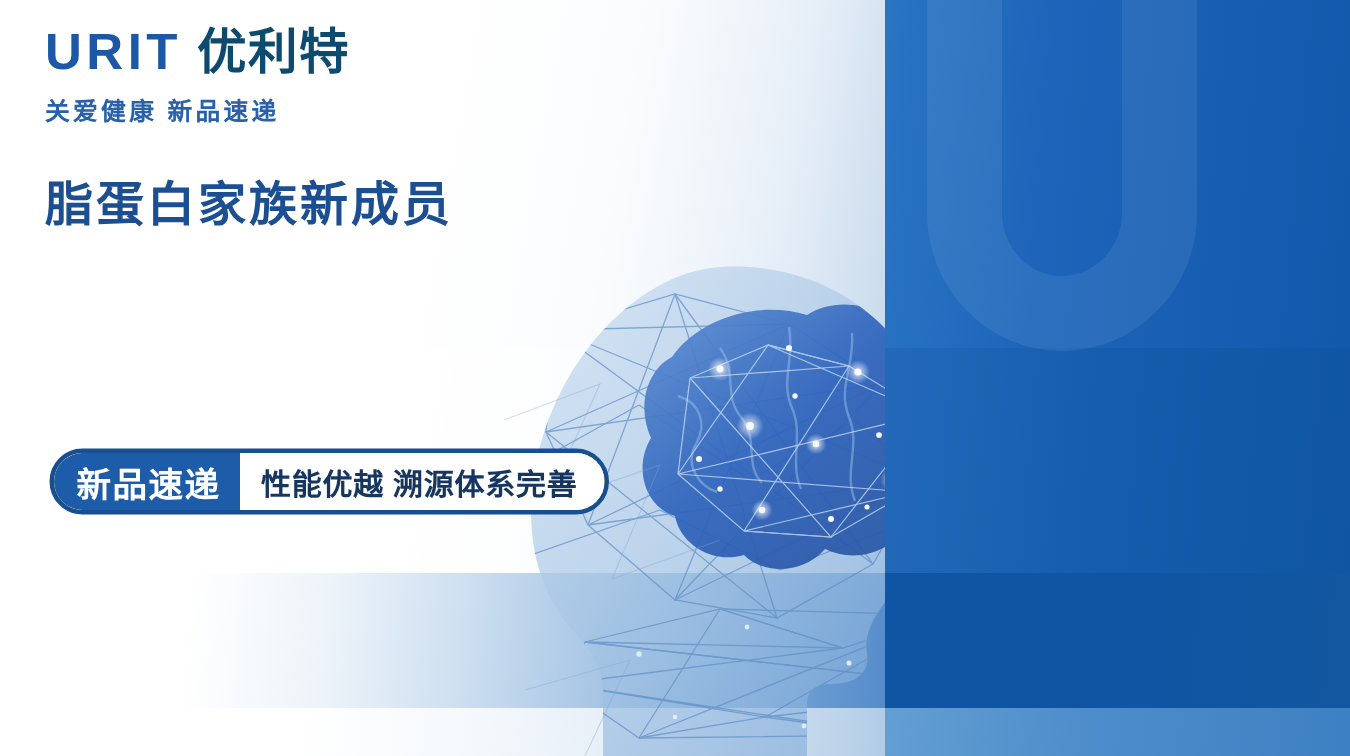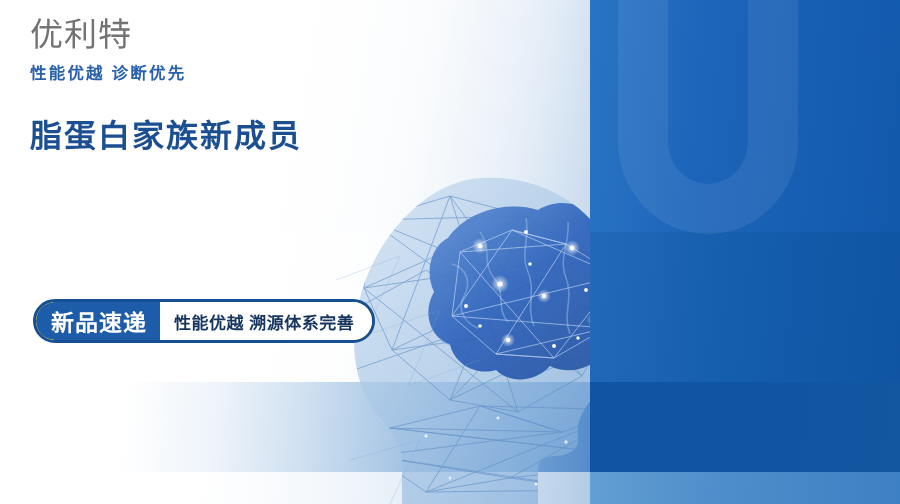--- a/index.html
+++ b/index.html
@@ -161,23 +161,23 @@
     line-height: 1;
   }
   .logo-latin {
     font-size: 34px;
     font-weight: 700;
     letter-spacing: 3px;
     color: #1d58a6;
   }
   .logo-cn {
     font-size: 33px;
-    font-weight: 400;
+    font-weight: 700;
     letter-spacing: 1px;
-    color: #737373;
+    color: #0c4a6e;
   }
   .logo-tag {
     margin-top: 9px;
     font-size: 16.5px;
     font-weight: 700;
     letter-spacing: 2.2px;
     color: #2a61ab;
     white-space: nowrap;
   }
 
@@ -222,21 +222,21 @@
     font-weight: 700;
     letter-spacing: 1px;
     border-radius: 21px 0 0 21px;
     white-space: nowrap;
   }
   .badge-text {
     display: flex;
     align-items: center;
     padding: 0 18px 0 14px;
     color: #16365f;
-    font-size: 17px;
+    font-size: 20px;
     font-weight: 700;
     letter-spacing: 0.5px;
     white-space: nowrap;
     background: #ffffff;
   }
 </style>
 </head>
 <body>
 
 <div class="banner">
@@ -359,23 +359,24 @@
     <div class="u-mark">
       <svg viewBox="0 0 200 300" xmlns="http://www.w3.org/2000/svg" aria-hidden="true">
         <path d="M10,0 L10,180 A90,92 0 0 0 190,180 L190,0 L140,0 L140,180
                  A40,42 0 0 1 60,180 L60,0 Z" fill="#ffffff" fill-opacity="0.075"></path>
       </svg>
     </div>
   </div>
 
   <div class="logo">
     <div class="logo-main">
+      <span class="logo-latin">URIT</span>
       <span class="logo-cn">优利特</span>
     </div>
-    <div class="logo-tag">性能优越 诊断优先</div>
+    <div class="logo-tag">关爱健康 新品速递</div>
   </div>
 
   <div class="headline">
     <div class="line">脂蛋白家族新成员</div>
   </div>
 
   <div class="badge">
     <div class="badge-tag">新品速递</div>
     <div class="badge-text">性能优越 溯源体系完善</div>
   </div>

